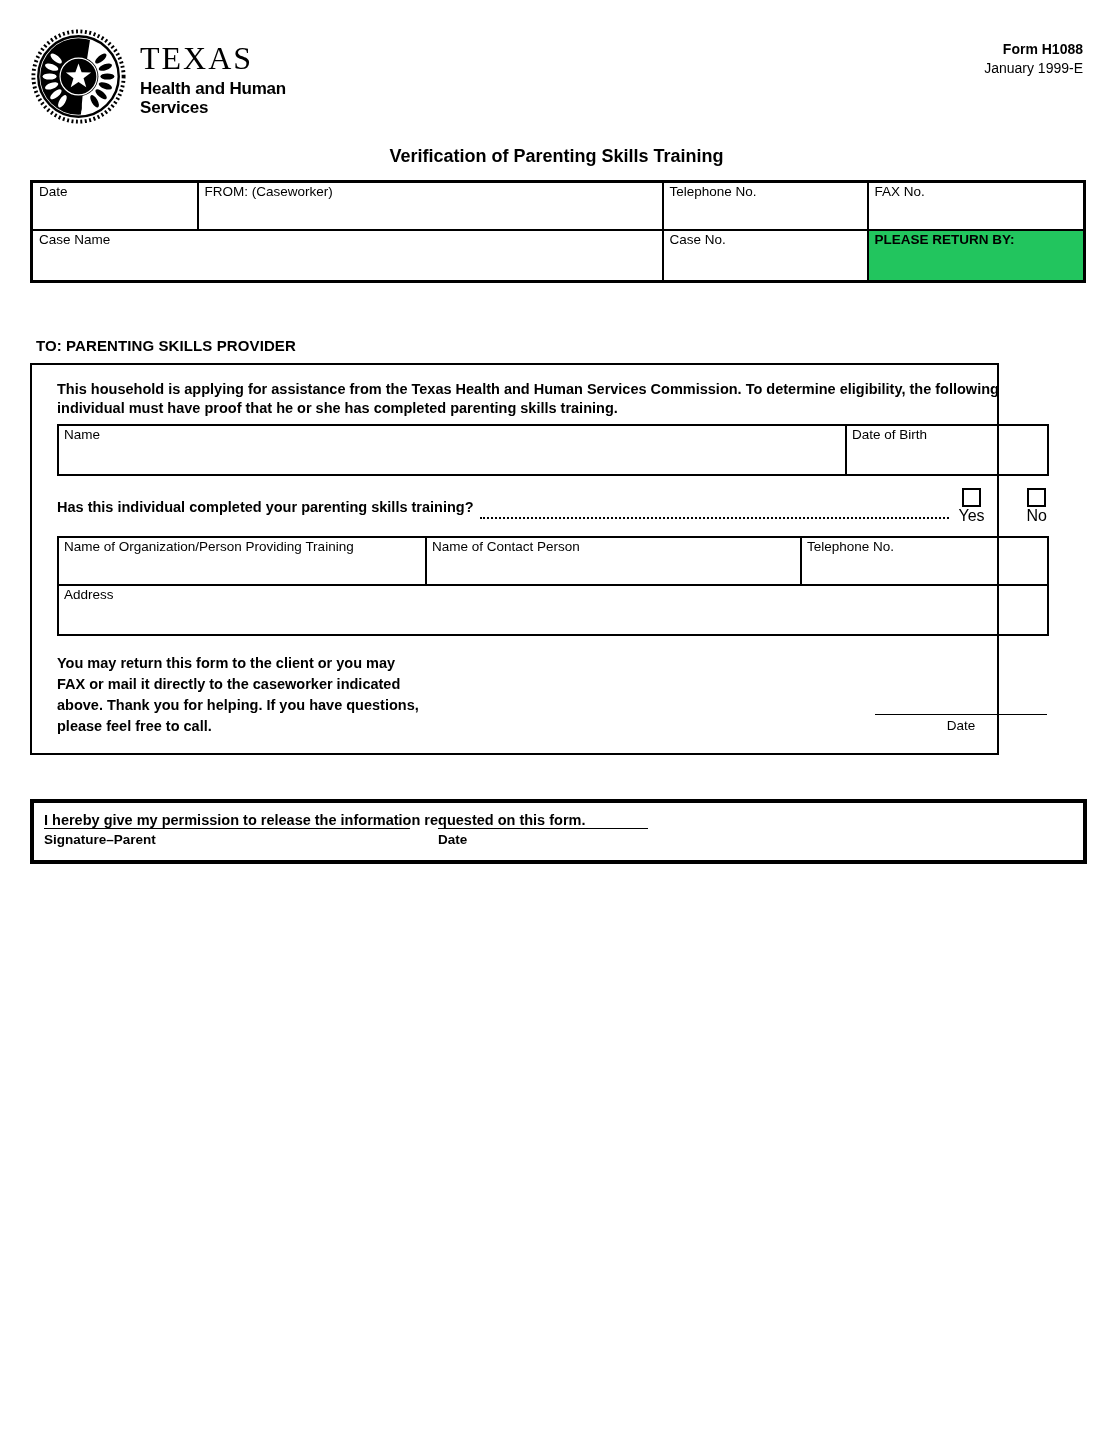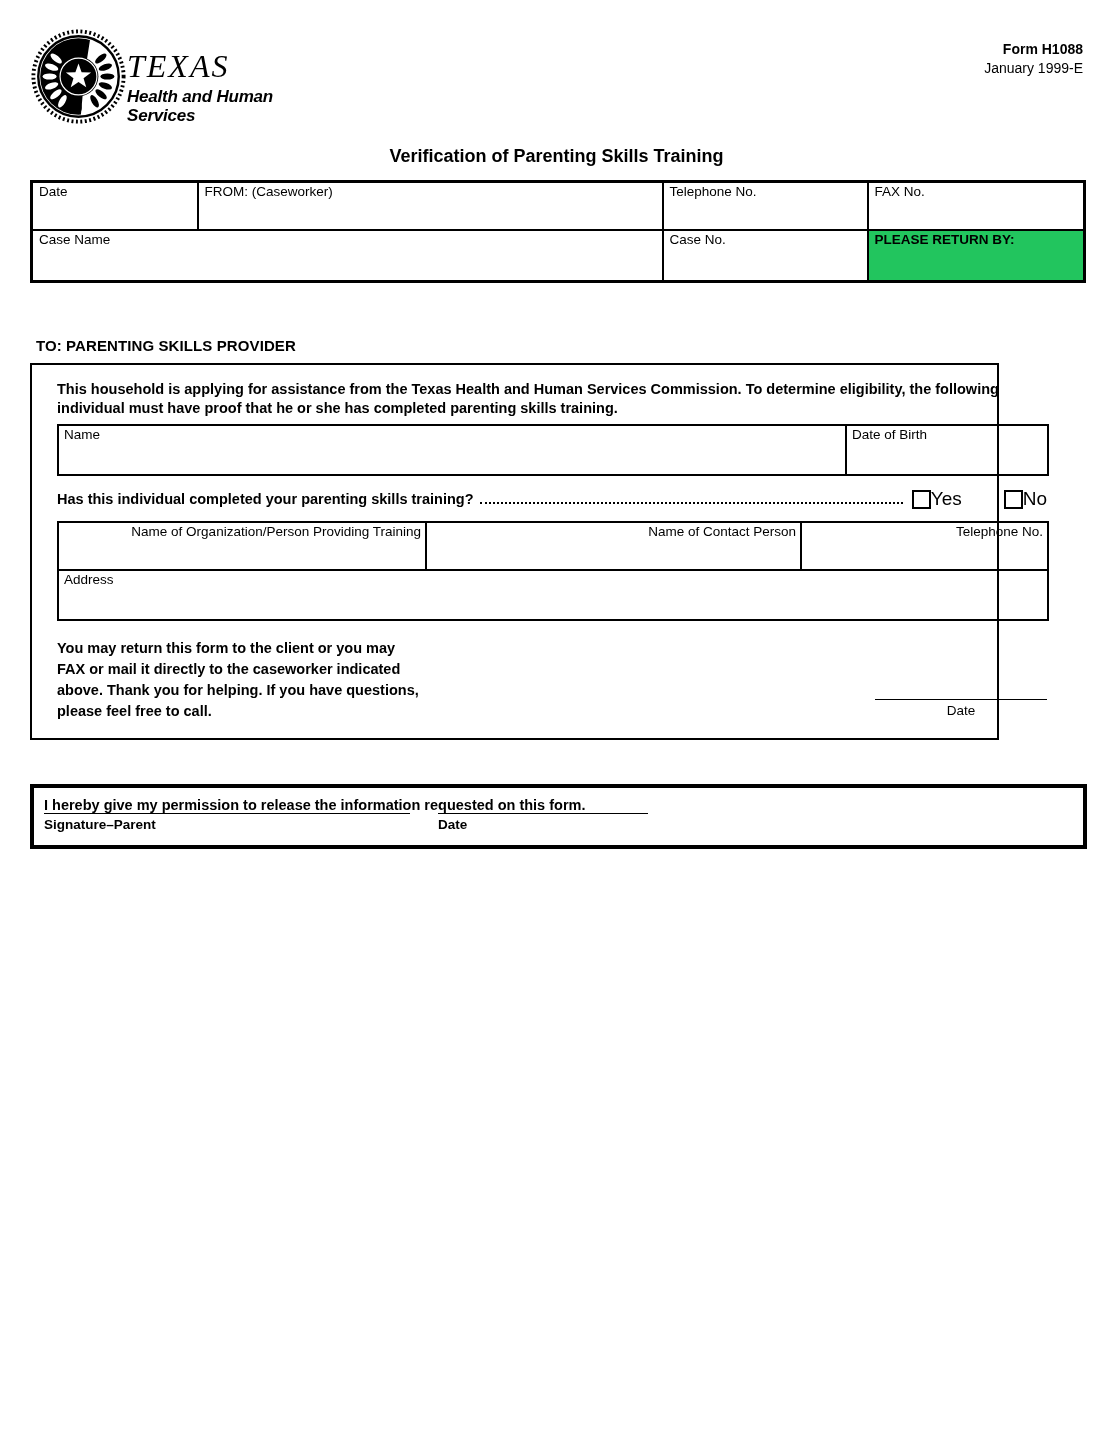--- a/index.html
+++ b/index.html
@@ -11,21 +11,21 @@
     margin: 0 auto;
     background: #ffffff;
     color: #000;
     font-family: "Liberation Sans", sans-serif;
     padding: 28px 30px 0 30px;
     overflow: hidden;
   }
 
   
   .header-row { display: flex; justify-content: space-between; align-items: flex-start; }
-  .brand { display: flex; align-items: flex-end; gap: 0; font-style: italic; }
+  .brand { display: flex; align-items: flex-start; gap: 13px; }
   .seal { width: 97px; height: 97px; flex: 0 0 auto; }
   .brand-text { padding-top: 14px; line-height: 1; }
   .brand-texas { font-family: "Liberation Serif", serif; font-size: 32px; letter-spacing: 2px; }
   .brand-sub { font-weight: bold; font-size: 17px; line-height: 1.12; margin-top: 5px; letter-spacing: -0.2px; }
   .form-meta { text-align: right; font-size: 14px; padding-top: 12px; line-height: 1.35; }
   .form-number { font-weight: bold; }
 
   
   .title { text-align: center; font-weight: bold; font-size: 18px; margin-top: 21px; margin-bottom: 13px; }
 
@@ -53,27 +53,27 @@
 
   table.inner-table { border-collapse: collapse; width: 990px; table-layout: fixed; border: 2px solid #f97316; }
   table.inner-table td {
     border: 2px solid #000;
     vertical-align: top;
     font-size: 13.5px;
     padding: 1px 4px 2px 5px;
   }
   .name-table { margin-top: 6px; }
   .name-row { height: 50px; }
-  .org-table td.org-h { height: 48px; text-align: right; }
+  .org-table td.org-h { height: 48px; }
   .org-table td.addr-row { height: 50px; border-radius: 15px; }
 
   .question-row { display: flex; align-items: center; margin: 12px 0 11px 0; width: 990px; }
   .question { font-weight: bold; font-size: 14.5px; white-space: nowrap; }
   .leader { flex: 1; border-bottom: 2px dotted #000; align-self: flex-end; margin: 0 9px 6px 6px; }
-  .cb-group { display: flex; align-items: center; font-size: 19px; }
+  .cb-group { display: flex; align-items: center; font-size: 16px; flex-direction: column; }
   .cb-group + .cb-group { margin-left: 42px; }
   .checkbox { width: 19px; height: 19px; border: 2px solid #000; background: #fff; display: inline-block; }
 
   .return-row { display: flex; margin-top: 17px; width: 990px; }
   .return-note { width: 362px; font-weight: bold; font-size: 14.5px; line-height: 21px; }
   .sig-area { flex: 1; display: flex; justify-content: flex-end; align-items: flex-end; gap: 62px; padding-bottom: 4px; }
   .sig-block { text-align: center; font-size: 13.5px; }
   .sig-line { border-bottom: 1px solid #000; height: 0; }
   .sig-line.provider { width: 366px; }
   .sig-line.prov-date { width: 172px; }

